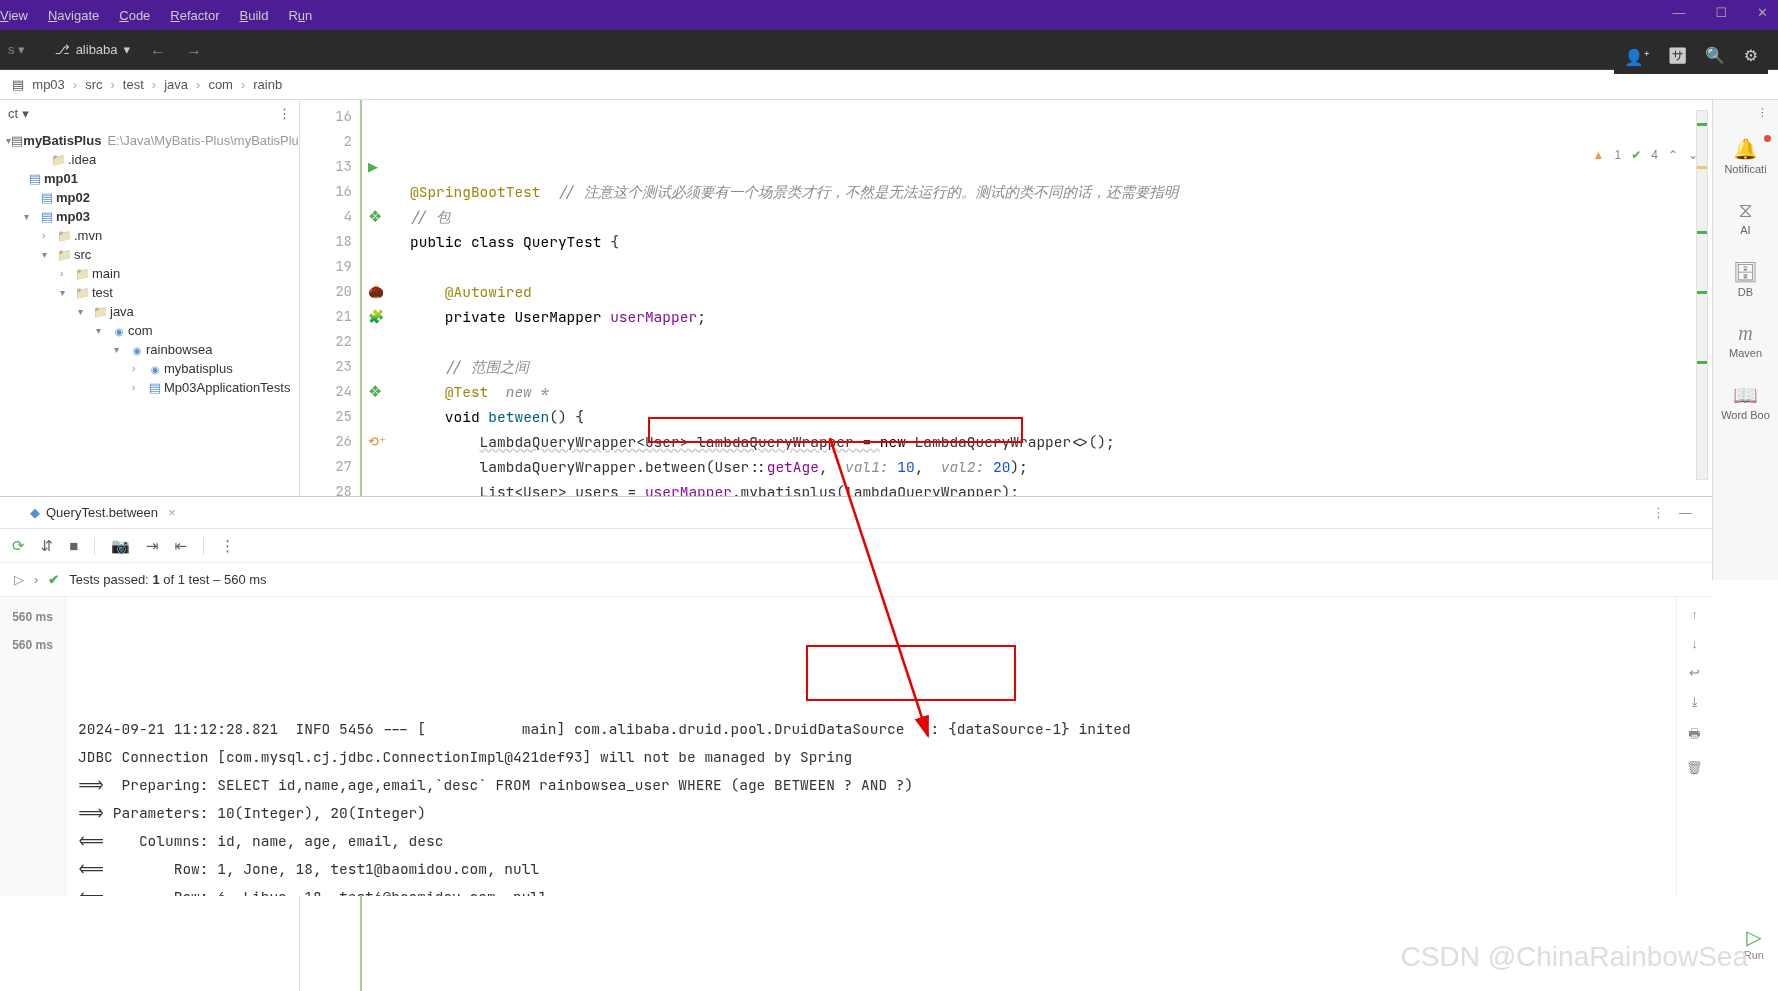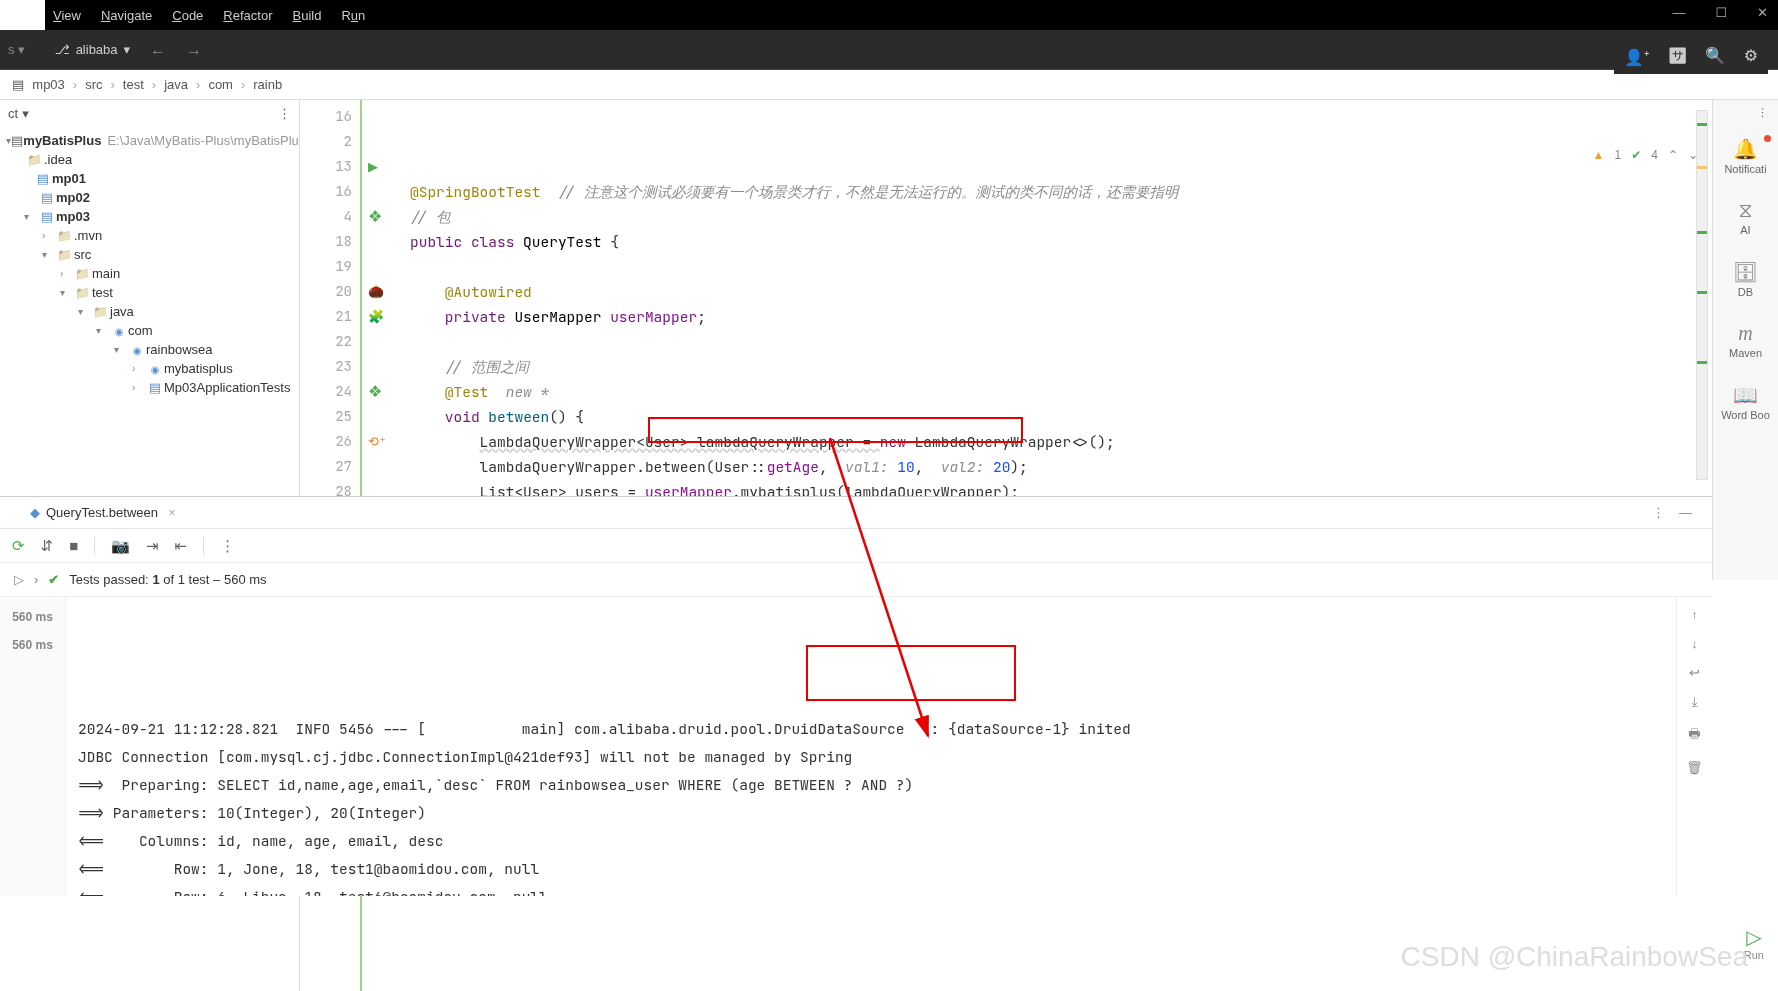--- a/index.html
+++ b/index.html
@@ -7,27 +7,26 @@
       font-family: -apple-system, "Segoe UI", Arial, sans-serif;
       font-size: 13px;
       background: #fff;
       color: #333;
       overflow: hidden;
       position: relative;
       width: 1778px;
       height: 991px;
     }
     .topbar {
-      background: #000000;
+      background: #4c1d95;
       height: 30px;
       display: flex;
       align-items: center;
-      padding: 0 8px;
+      padding: 0 0;
       color: #ccc;
-      margin-left: 45px;
     }
     .menu-item { margin-right: 20px; cursor: pointer; }
     .menu-item u { text-decoration: underline; }
     .win-controls { position: absolute; right: 10px; top: 5px; display: flex; gap: 30px; color: #aaa; }
     .win-controls span { cursor: pointer; }
     .toolbar {
       background: #2b2b2b;
       height: 40px;
       display: flex;
       align-items: center;
@@ -101,21 +100,21 @@
     .gutter-anno div { height: 25px; }
     .code {
       flex: 1;
       font-family: "JetBrains Mono", Consolas, monospace;
       font-size: 14.5px;
       line-height: 25px;
       padding: 4px 0 0 48px;
       white-space: pre;
       position: relative;
     }
-    .kw { color: #701a75; }
+    .kw { color: #000000; }
     .ann { color: #9e880d; }
     .type { color: #000; }
     .fn { color: #00627a; }
     .field { color: #871094; }
     .num { color: #1750eb; }
     .cmt { color: #8c8c8c; font-style: italic; }
     .param { color: #8c8c8c; font-style: italic; }
     .wavy { text-decoration: underline wavy #ccc; }
     .red-box { border: 2px solid #e60000; position: absolute; }
     .arrow-svg { position: absolute; pointer-events: none; }
@@ -281,26 +280,26 @@
         <span style="margin-left:4px">▾</span>
       <span style="margin-left:auto">⋮</span>
     </div>
     <div class="tree" id="tree">
         <div class="tree-row">
           <span class="tree-chevron">▾</span>
           <span class="tree-icon">▤</span>
           <span class="tree-label bold">myBatisPlus</span>
           <span class="tree-path">E:\Java\MyBatis-Plus\myBatisPlus</span>
         </div>
-        <div class="tree-row" style="padding-left: 12px;">
+        <div class="tree-row" style="padding-left: 36px;">
           <span class="tree-chevron"></span>
           <span class="tree-icon folder-icon"></span>
           <span class="tree-label ">.idea</span>
         </div>
-        <div class="tree-row" style="padding-left: 20px;">
+        <div class="tree-row" style="padding-left: 12px;">
           <span class="tree-chevron"></span>
           <span class="tree-icon file-icon"></span>
           <span class="tree-label bold">mp01</span>
         </div>
         <div class="tree-row" style="padding-left: 24px;">
           <span class="tree-chevron"></span>
           <span class="tree-icon file-icon"></span>
           <span class="tree-label bold">mp02</span>
         </div>
         <div class="tree-row" style="padding-left: 24px;">

